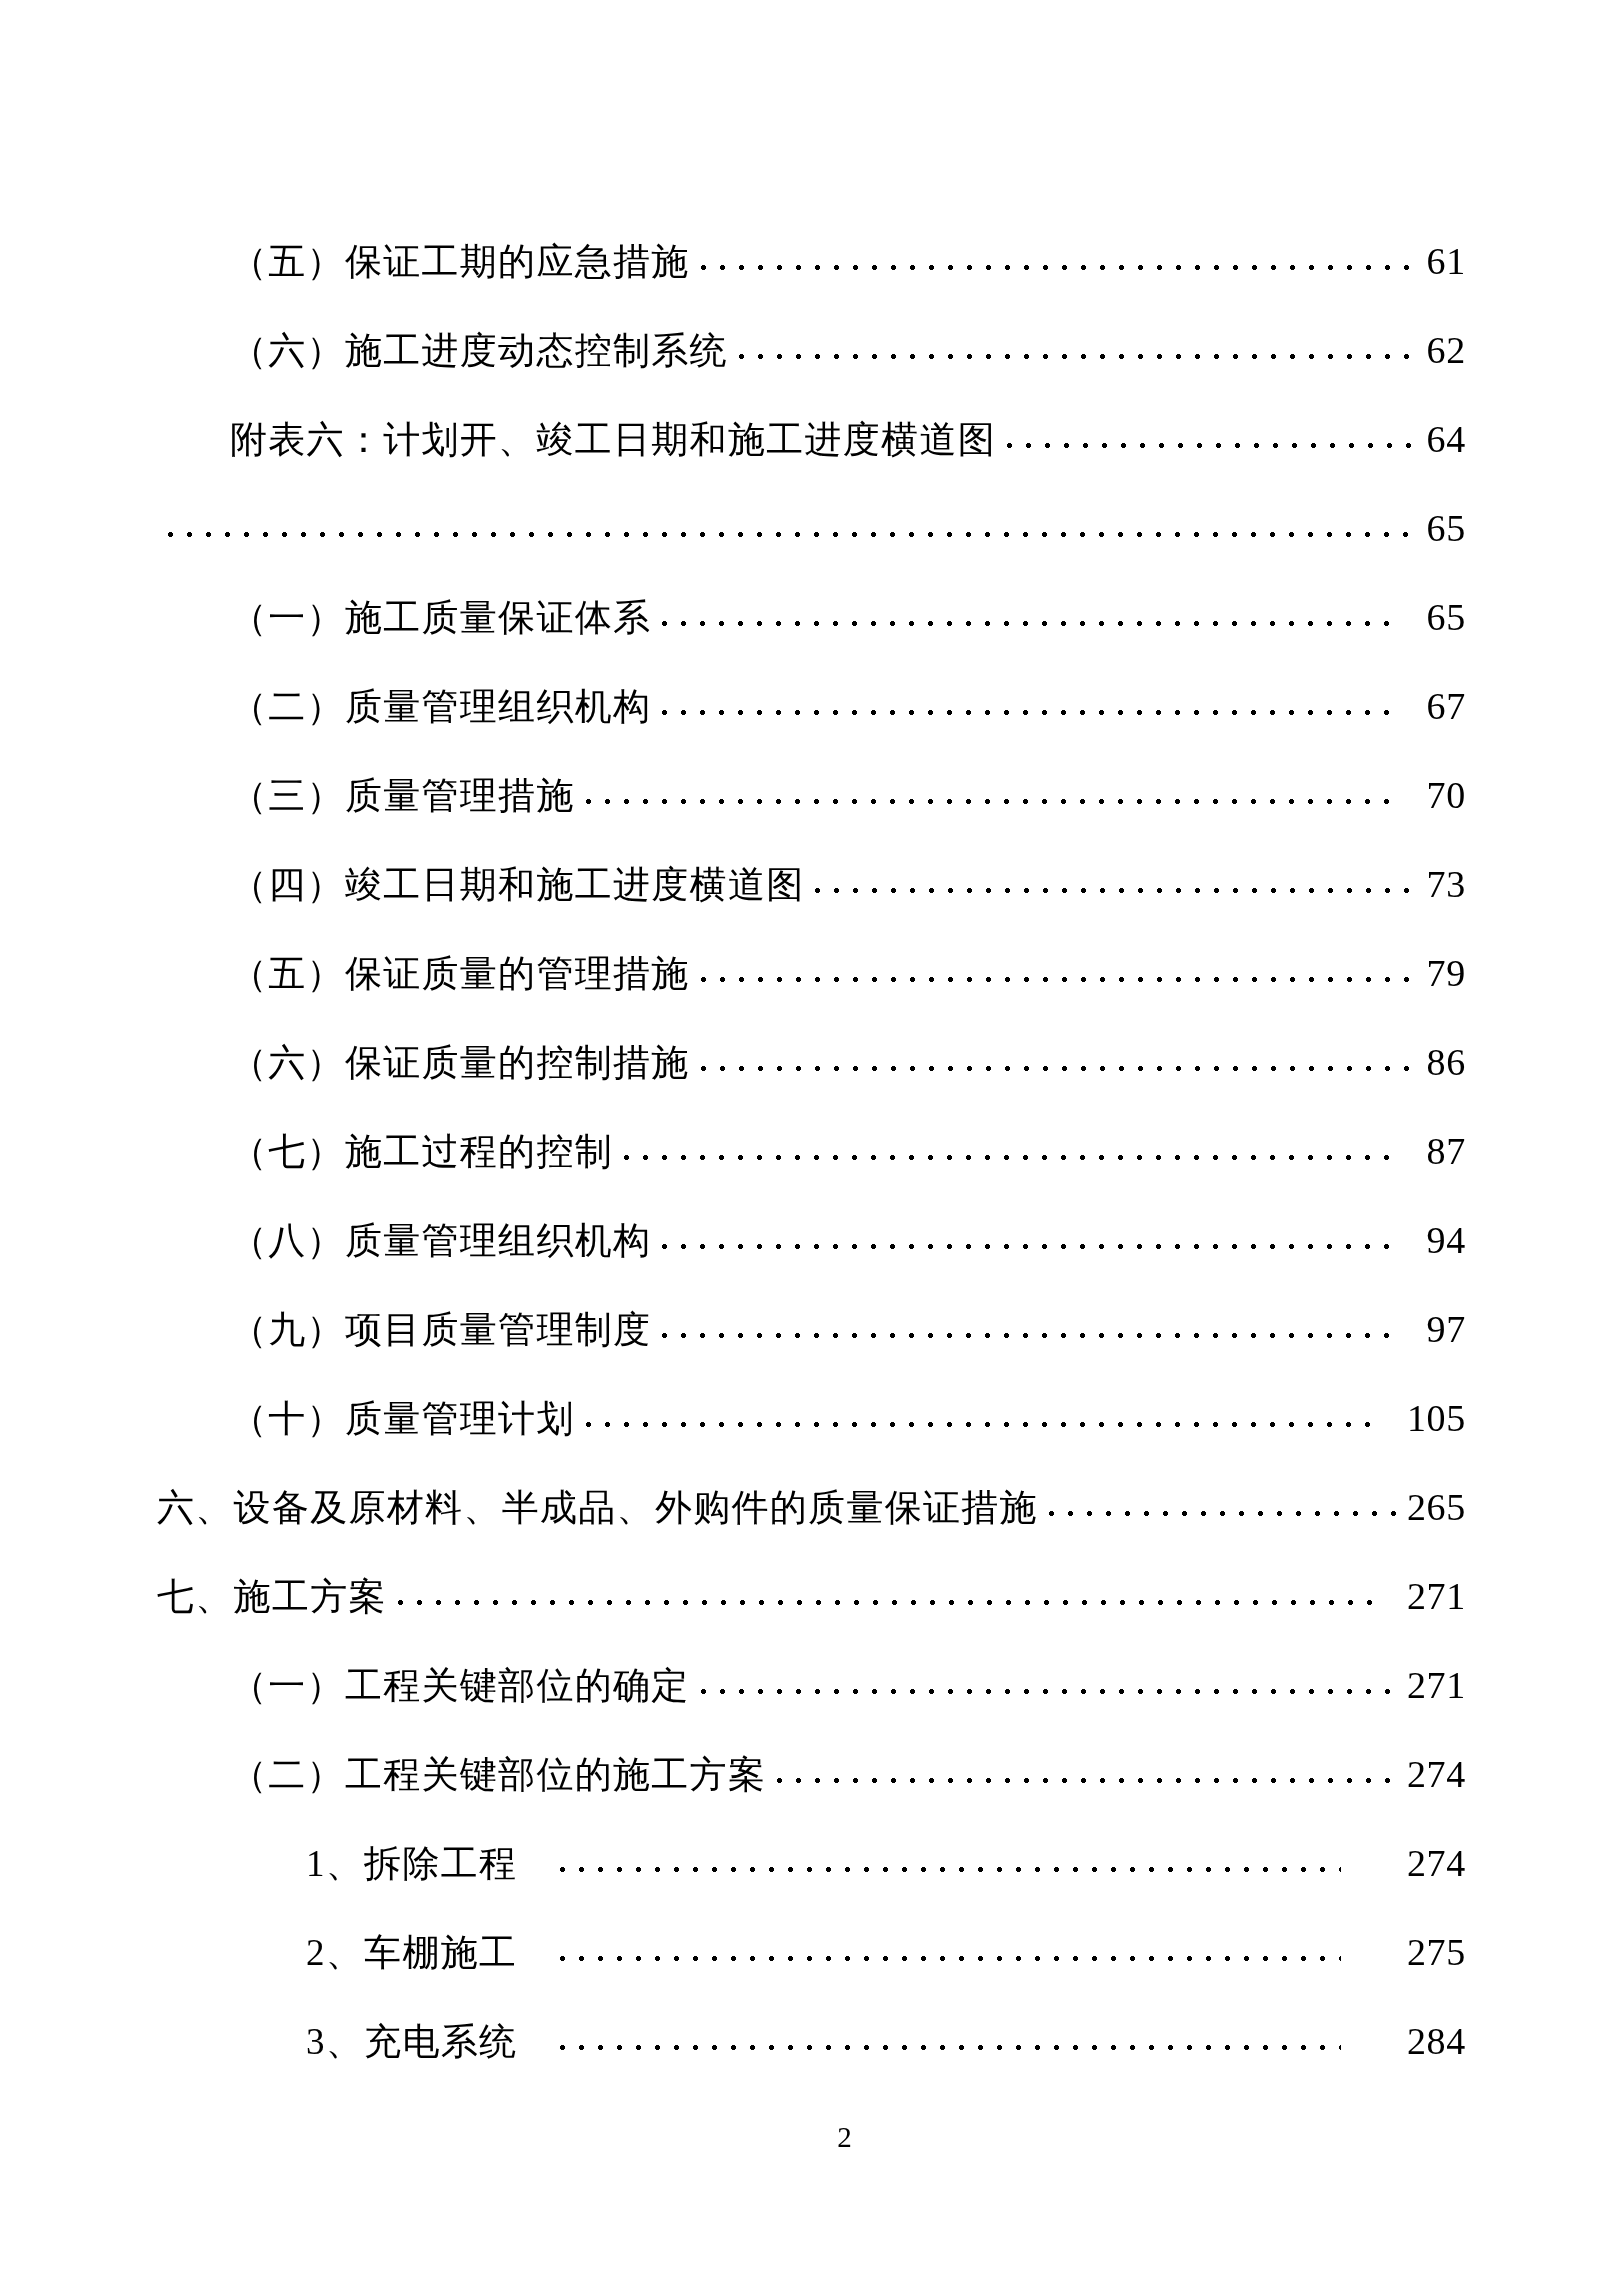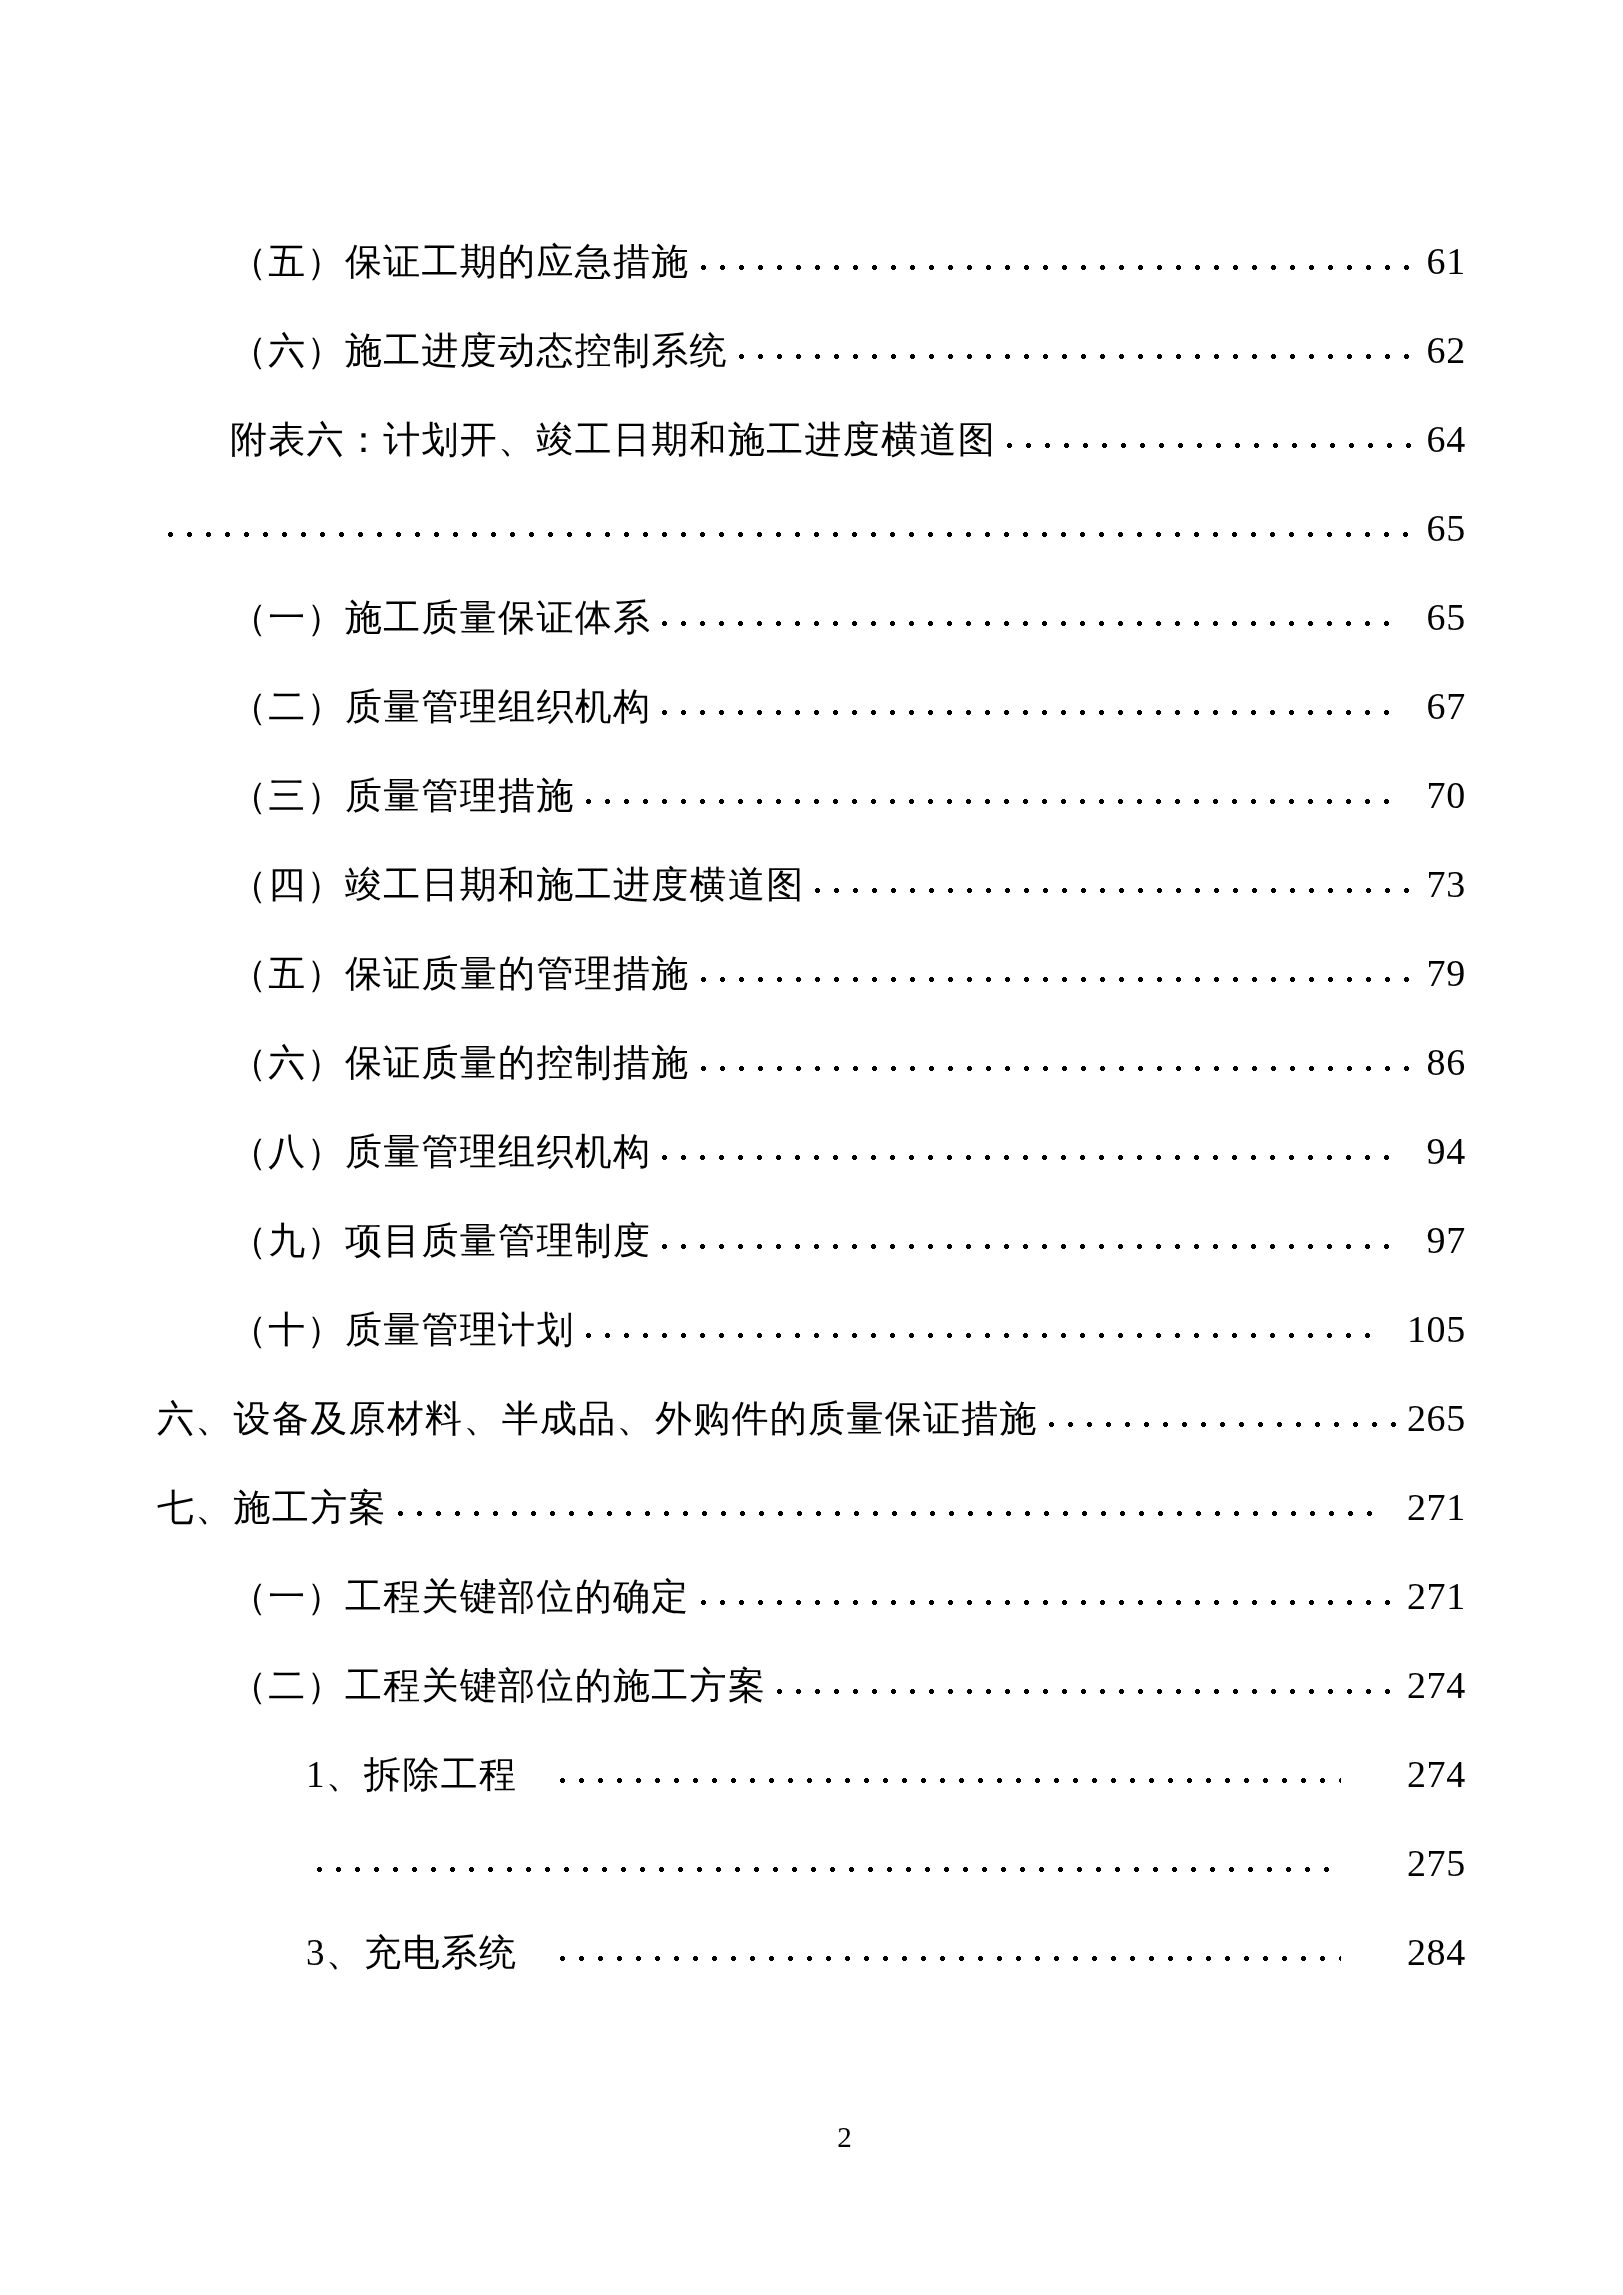--- a/index.html
+++ b/index.html
@@ -106,20 +106,25 @@
     <span class="label">（五）保证质量的管理措施</span>
     <span class="leader"></span>
     <span class="pg">79</span>
   </div>
       <div class="toc-row level-2">
     <span class="label">（六）保证质量的控制措施</span>
     <span class="leader"></span>
     <span class="pg">86</span>
   </div>
       <div class="toc-row level-2 gap">
+    <span class="label">（七）施工过程的控制</span>
+    <span class="leader"></span>
+    <span class="pg">87</span>
+  </div>
+      <div class="toc-row level-2 gap">
     <span class="label">（八）质量管理组织机构</span>
     <span class="leader"></span>
     <span class="pg">94</span>
   </div>
       <div class="toc-row level-2 gap">
     <span class="label">（九）项目质量管理制度</span>
     <span class="leader"></span>
     <span class="pg">97</span>
   </div>
       <div class="toc-row level-2 gap">
@@ -146,20 +151,21 @@
     <span class="label">（二）工程关键部位的施工方案</span>
     <span class="leader"></span>
     <span class="pg">274</span>
   </div>
       <div class="toc-row level-3 gap">
     <span class="label">1、拆除工程</span>
     <span class="leader"></span>
     <span class="pg">274</span>
   </div>
       <div class="toc-row level-3 gap">
+    <span class="label">2、车棚施工</span>
     <span class="leader"></span>
     <span class="pg">275</span>
   </div>
       <div class="toc-row level-3 gap">
     <span class="label">3、充电系统</span>
     <span class="leader"></span>
     <span class="pg">284</span>
   </div>
     </div>
 

